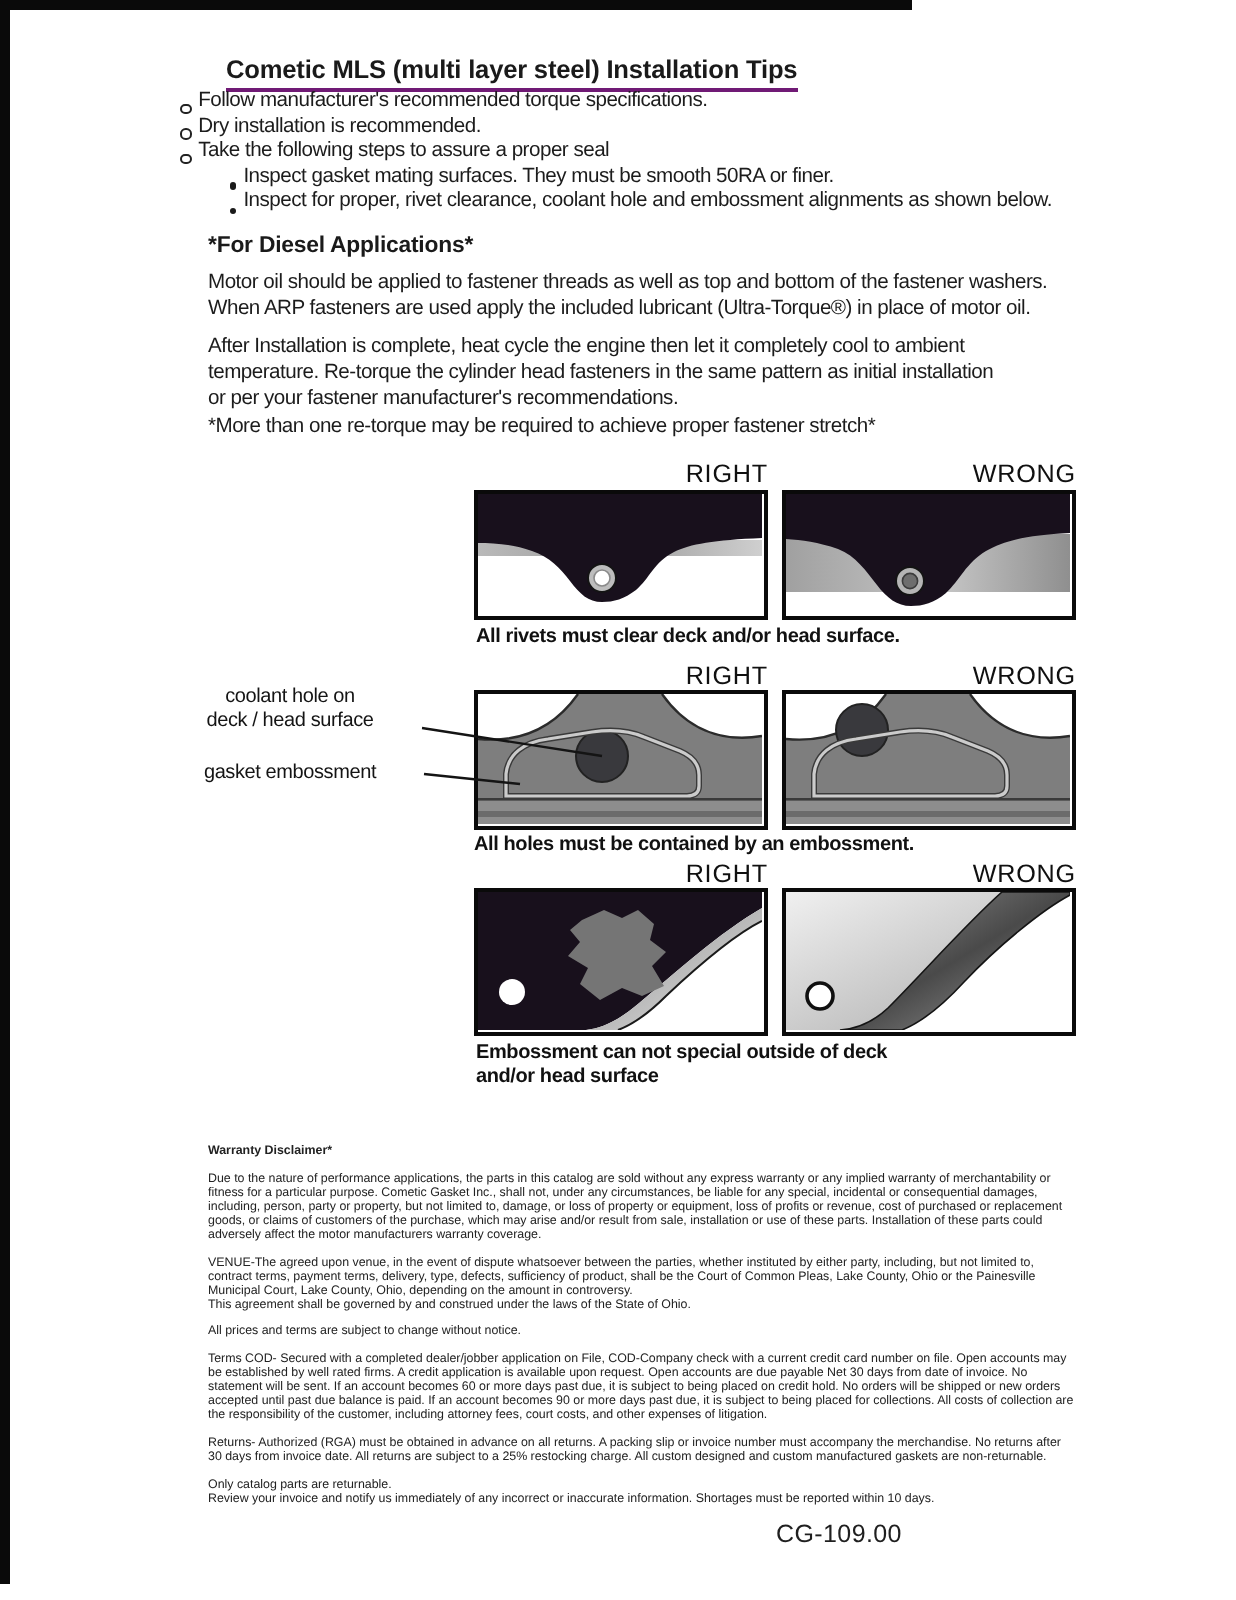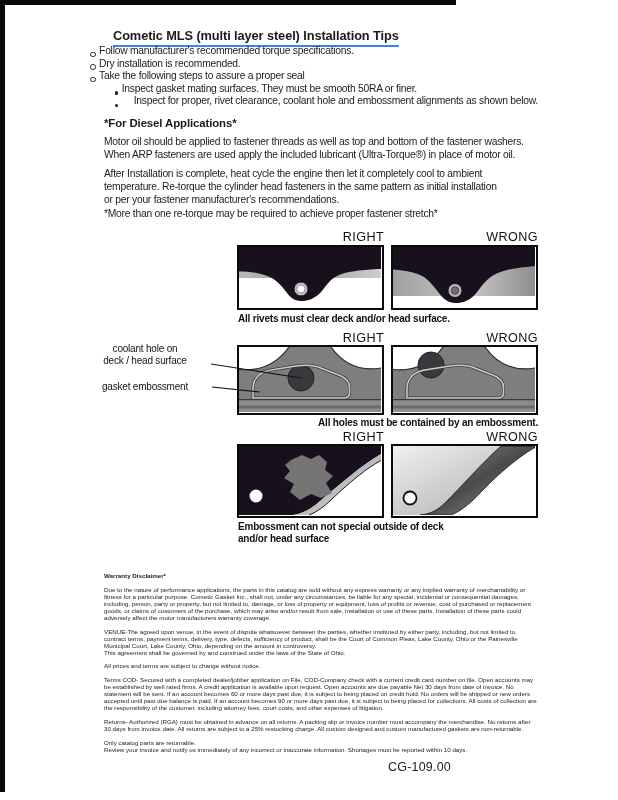--- a/index.html
+++ b/index.html
@@ -4,21 +4,21 @@
 <style>
   html,body{margin:0;padding:0;background:#ffffff;}
   .page{position:relative;width:618px;height:800px;background:#ffffff;overflow:hidden;
         font-family:"Liberation Sans","DejaVu Sans",sans-serif;color:#1a1a1a;}
   .abs{position:absolute;}
   .pre{white-space:pre-line;}
 
   .scan-bar{background:#0a0a0a;}
 
   .title{font-size:12.8px;font-weight:bold;letter-spacing:-0.1px;
-         border-bottom:2px solid #3b82f6;padding-bottom:2px;}
+         border-bottom:2px solid #701a75;padding-bottom:2px;}
 
   .body-txt{font-size:10.3px;letter-spacing:-0.25px;line-height:13px;color:#1c1c1c;}
   .bullet-row{display:flex;align-items:flex-end;height:12.4px;}
   .circ{width:3.6px;height:3.6px;border:0.9px solid #222;border-radius:50%;
         margin:3.2px 3.5px 0 0;flex:none;}
   .dot{width:3.2px;height:3.2px;background:#1a1a1a;border-radius:50%;
         margin:3.6px 3.5px 0 0;flex:none;}
   .heading{font-size:11.4px;font-weight:bold;letter-spacing:-0.1px;}
 
   .dg-label{width:147px;text-align:right;font-size:12.6px;letter-spacing:0.4px;color:#101010;}
@@ -54,21 +54,21 @@
       <span>Dry installation is recommended.</span>
     </div>
     <div class="bullet-row">
       <span class="circ"></span>
       <span>Take the following steps to assure a proper seal</span>
     </div>
     <div class="bullet-row" style="margin-left:25px;">
       <span class="dot"></span>
       <span>Inspect gasket mating surfaces.  They must be smooth 50RA or finer.</span>
     </div>
-    <div class="bullet-row" style="margin-left:25px;gap:12px;">
+    <div class="bullet-row" style="margin-left:25px;">
       <span class="dot"></span>
       <span>Inspect for proper, rivet clearance, coolant hole and embossment alignments as shown below.</span>
     </div>
   </div>
 
   <div class="abs heading" style="left:104px;top:117px;">*For Diesel Applications*</div>
   <div class="abs body-txt pre" style="left:104px;top:135px;width:460px;">Motor oil should be applied to fastener threads as well as top and bottom of the fastener washers.
 When ARP fasteners are used apply the included lubricant (Ultra-Torque®) in place of motor oil.</div>
   <div class="abs body-txt pre" style="left:104px;top:167px;width:460px;">After Installation is complete, heat cycle the engine then let it completely cool to ambient
 temperature. Re-torque the cylinder head fasteners in the same pattern as initial installation
@@ -151,21 +151,21 @@
       <path d="M14,51 V40 C15,30 23,24 35,22.5 L57,19 C67,17.5 75,18 83,21.5 L101,28.5 C108,31.5 110.5,35.5 110.5,40.5 V46 C110.5,49.5 108,51 104.5,51 Z" fill="none" stroke="#3a3a3a" stroke-width="3"></path>
       <path d="M14,51 V40 C15,30 23,24 35,22.5 L57,19 C67,17.5 75,18 83,21.5 L101,28.5 C108,31.5 110.5,35.5 110.5,40.5 V46 C110.5,49.5 108,51 104.5,51 Z" fill="none" stroke="#cbcbcb" stroke-width="1.6"></path>
     </svg>
   </div>
 
   <svg class="abs" style="left:108px;top:338px;" width="200" height="62" viewBox="0 0 200 62">
     <line x1="103" y1="26" x2="193" y2="40" stroke="#141414" stroke-width="1.2"></line>
     <line x1="104" y1="49" x2="152" y2="54" stroke="#141414" stroke-width="1.2"></line>
   </svg>
 
-  <div class="abs caption" style="left:237px;top:417px;width:301px;text-align:right;">All holes must be contained by an embossment.</div>
+  <div class="abs caption" style="left:237px;top:417px;width:301px;text-align:left;">All holes must be contained by an embossment.</div>
 
   <div class="abs dg-label" style="left:237px;top:430px;">RIGHT</div>
   <div class="abs dg-label" style="left:391px;top:430px;">WRONG</div>
 
   <div class="abs dg-box" style="left:237px;top:444px;height:74px;">
     <svg width="142" height="69" viewBox="0 0 142 69">
       <defs>
         <linearGradient id="g3a" x1="0" y1="0" x2="1" y2="1">
           <stop offset="0" stop-color="#8d8d8d"></stop>
             <stop offset="1" stop-color="#e4e4e4"></stop>

